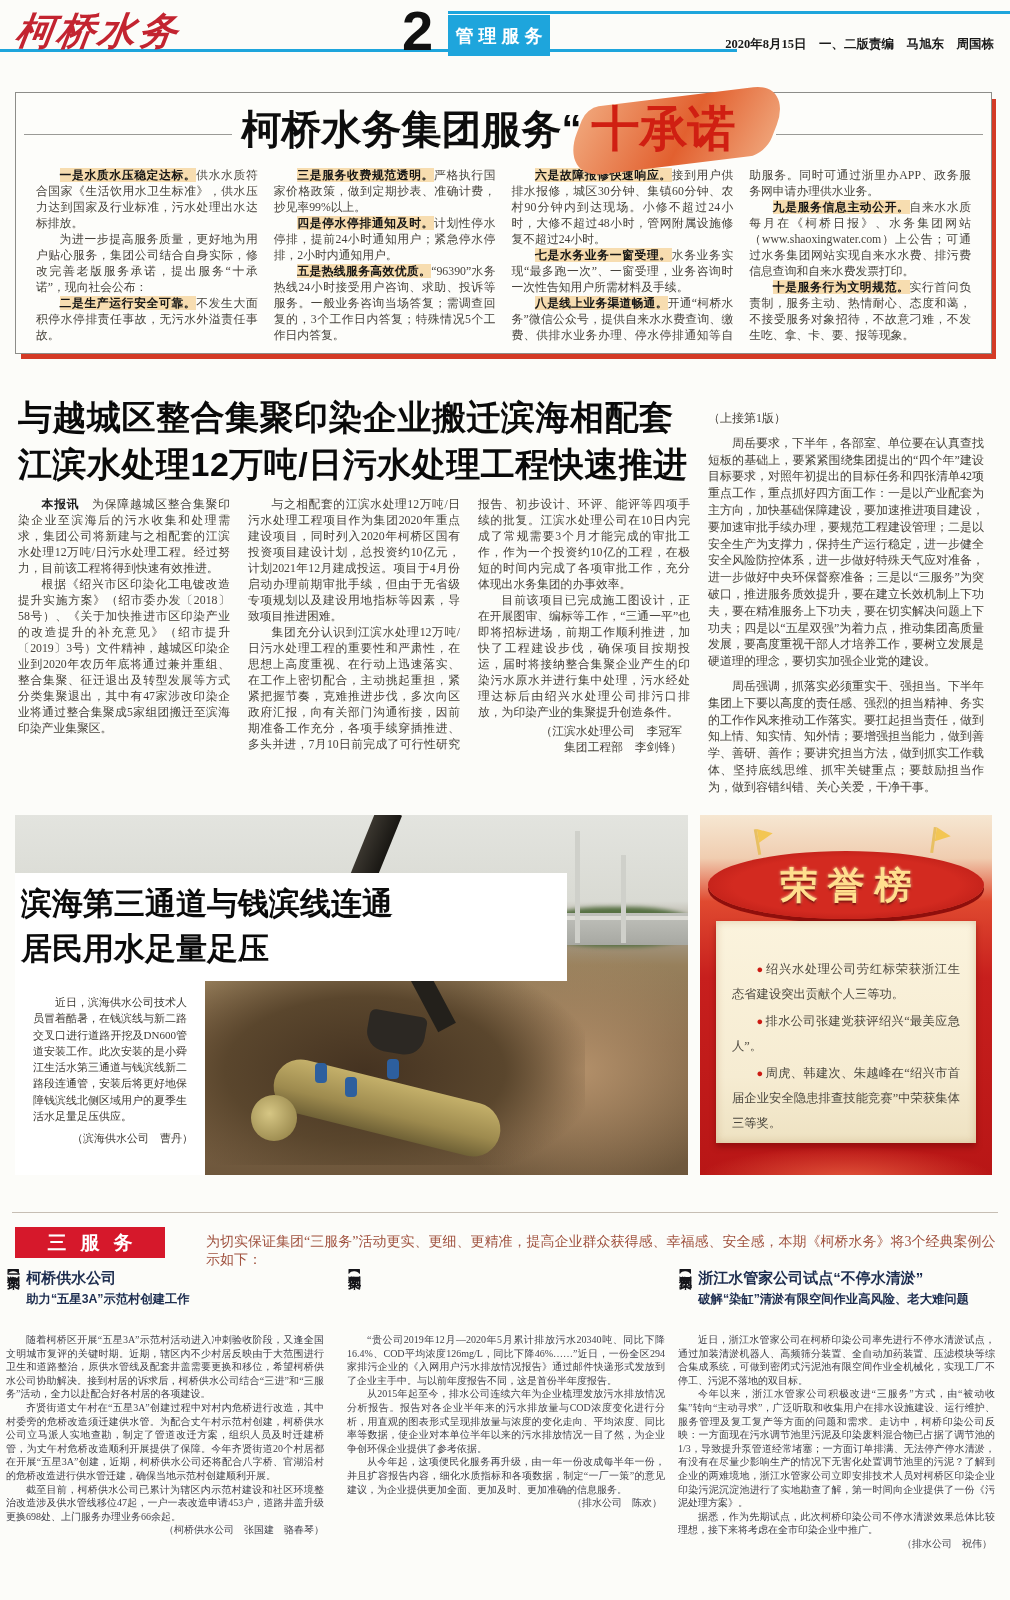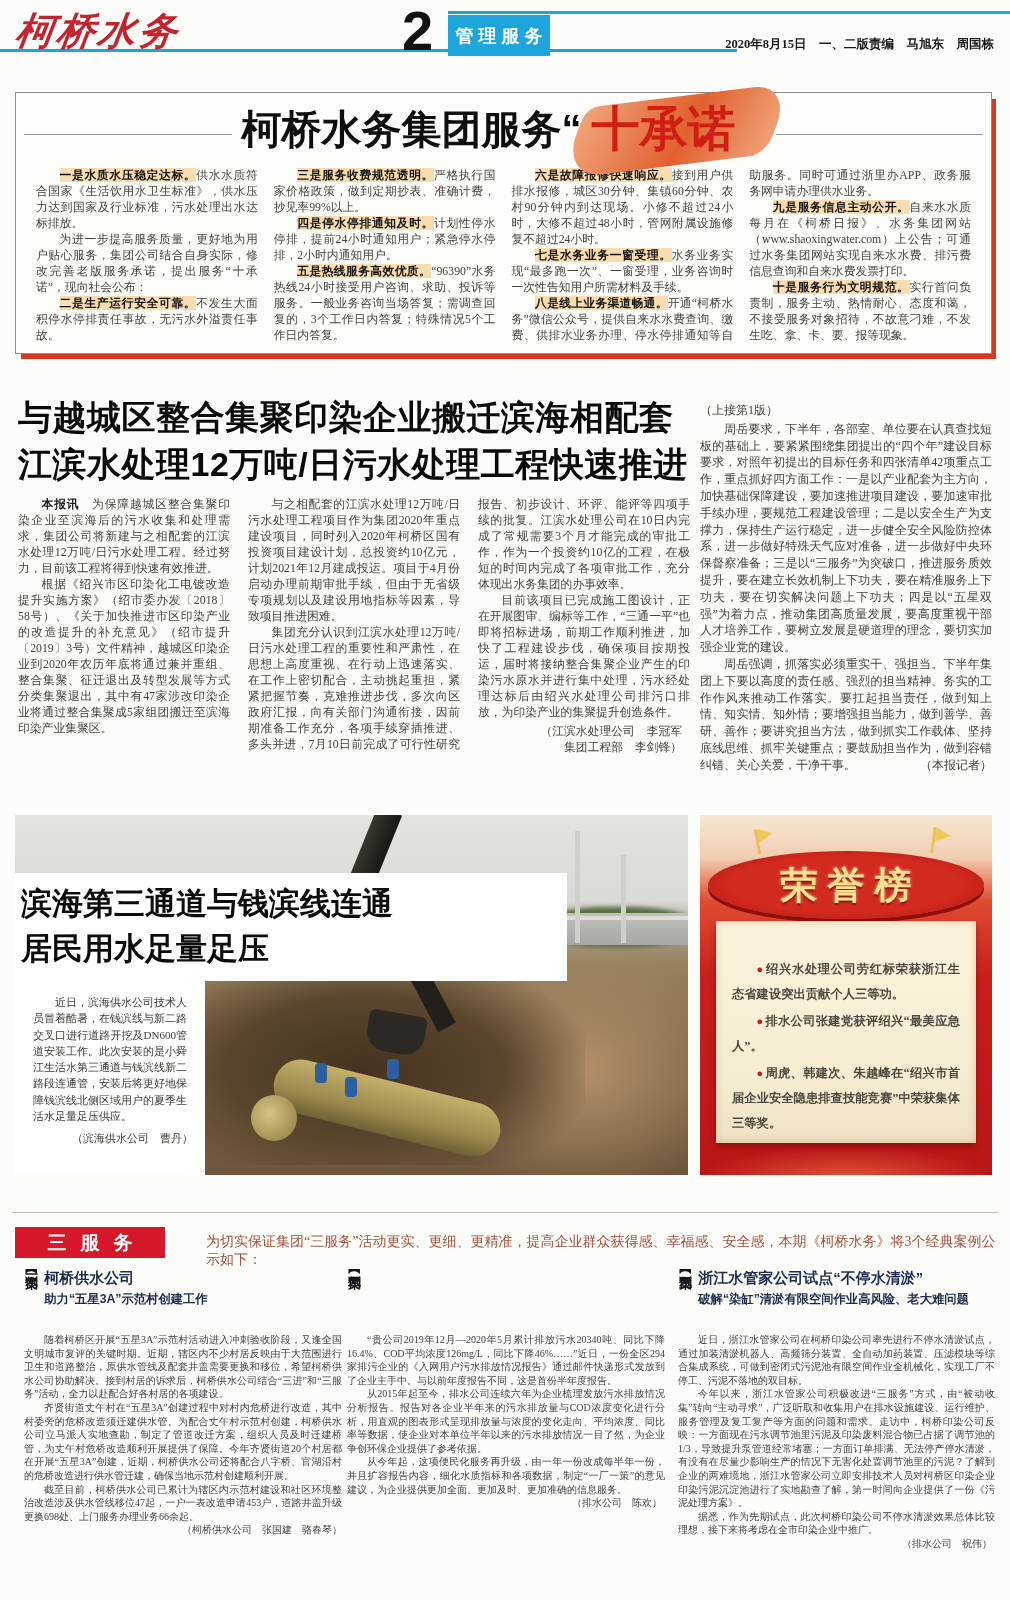--- a/index.html
+++ b/index.html
@@ -39,21 +39,21 @@
                font-family:"Liberation Sans","DejaVu Sans",sans-serif;font-size:34px;line-height:47px;
                font-weight:900;color:#0a0a0a;letter-spacing:0.5px;white-space:nowrap;}
   .a2-body{position:absolute;left:18px;top:496px;width:672px;height:304px;column-count:3;column-gap:18px;
            font-size:11.8px;line-height:16px;text-align:justify;color:#46423b;overflow:hidden;}
   .a2-body p{margin:0;text-indent:2em;}
   .lead-bold{font-weight:bold;color:#1d1d1d;}
   .a2-byline{text-align:right;padding-right:8px;margin-top:3px;break-inside:avoid;}
   
   .cont{position:absolute;left:700px;top:402px;width:292px;height:396px;font-size:12px;line-height:16.8px;
         text-align:justify;color:#46423b;overflow:hidden;}
-  .cont p{margin:0;text-indent:2em;}
+  .cont p{margin:8px;text-indent:2em;}
   .cont .head{text-indent:0;margin-bottom:2px;}
   .fl-right{float:right;}
   
   .photo{position:absolute;left:15px;top:815px;width:673px;height:360px;overflow:hidden;
          background:linear-gradient(180deg,#e3e4df 0px,#d9dad3 86px,#a9a294 112px,#97805c 150px,#84694a 230px,#6e573c 360px);}
   .ph-green{position:absolute;left:-20px;top:84px;width:280px;height:54px;border-radius:45%;
             background:radial-gradient(ellipse at 35% 50%,#6e8457,#55703f 75%);filter:blur(2px);}
   .ph-green2{position:absolute;right:-10px;top:92px;width:160px;height:40px;border-radius:45%;
              background:radial-gradient(ellipse,#68804f,#4f6a3c 75%);filter:blur(2px);}
   .ph-road{position:absolute;left:230px;top:98px;right:0;height:32px;
@@ -95,34 +95,34 @@
                font-family:"Liberation Sans","DejaVu Sans",sans-serif;font-size:37px;font-weight:900;
                letter-spacing:10px;text-indent:10px;color:#ffdf8e;
                text-shadow:0 2px 2px #7e0b08,0 0 3px #fff3c0;}
   .flag{position:absolute;width:3px;height:26px;background:#e8c063;}
   .flag::before{content:'';position:absolute;left:3px;top:0;border-top:7px solid transparent;
                 border-bottom:7px solid transparent;border-left:15px solid #f3c653;}
   .honor-paper{position:absolute;left:16px;right:16px;top:106px;bottom:32px;
                background:linear-gradient(180deg,#fbf3dd,#f6ecd2 70%,#eee2c2);
                box-shadow:inset 0 0 8px rgba(150,90,30,.28),0 4px 6px rgba(90,0,0,.4);
                padding:36px 16px 0;box-sizing:border-box;font-size:12.3px;line-height:25px;
-               color:#4c483f;text-align:justify;font-weight:bold;}
+               color:#4c483f;text-align:justify;}
   .honor-paper p{margin:0 0 2px;text-indent:2em;}
   .honor-bullet{color:#cc1a12;font-size:11px;margin-right:2px;}
   .honor-wave{position:absolute;bottom:0;left:0;right:0;height:28px;
               background:radial-gradient(ellipse at 50% 115%,#e2543a,rgba(226,84,58,0) 72%);}
   
   .svc-rule{position:absolute;left:12px;right:12px;top:1212px;border-top:1px solid #c6beb4;}
   .svc-box{position:absolute;left:15px;top:1227px;width:150px;height:31px;background:#d6182b;color:#fff;
            display:flex;align-items:center;justify-content:center;
            font-family:"Liberation Sans",sans-serif;font-weight:bold;font-size:19px;
            letter-spacing:14px;text-indent:14px;}
   .svc-intro{position:absolute;left:206px;top:1233px;right:14px;font-size:14px;color:#a0523f;}
   .case{position:absolute;top:1262px;height:338px;overflow:hidden;}
-  .case1{left:24px;width:318px;} .case2{left:347px;width:318px;} .case3{left:678px;width:317px;}
+  .case1{left:6px;width:318px;} .case2{left:347px;width:318px;} .case3{left:678px;width:317px;}
   .case-head{display:flex;align-items:flex-start;}
   .case-label{writing-mode:vertical-rl;text-orientation:mixed;font-weight:bold;font-size:13px;
               letter-spacing:1px;color:#15151a;height:64px;line-height:1.1;margin:2px 6px 0 0;
               font-family:"Liberation Sans",sans-serif;}
   .case-titles{padding-top:5px;font-weight:bold;font-family:"Liberation Sans","DejaVu Sans",sans-serif;
                color:#1c2c4e;}
   .case-t1{font-size:15px;line-height:22px;}
   .case-t2{font-size:12.3px;line-height:20px;white-space:nowrap;}
   .case-body{margin-top:5px;font-size:10px;line-height:13.6px;text-align:justify;color:#3e3e48;}
   .case-body p{margin:0;text-indent:2em;}

